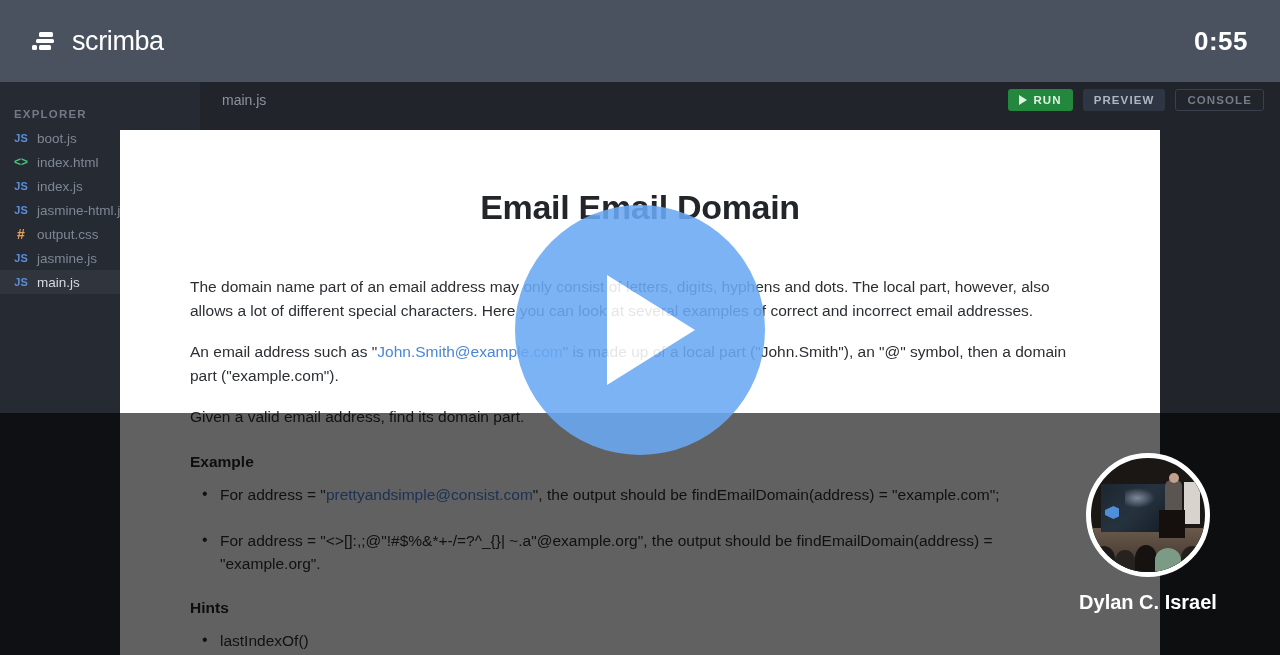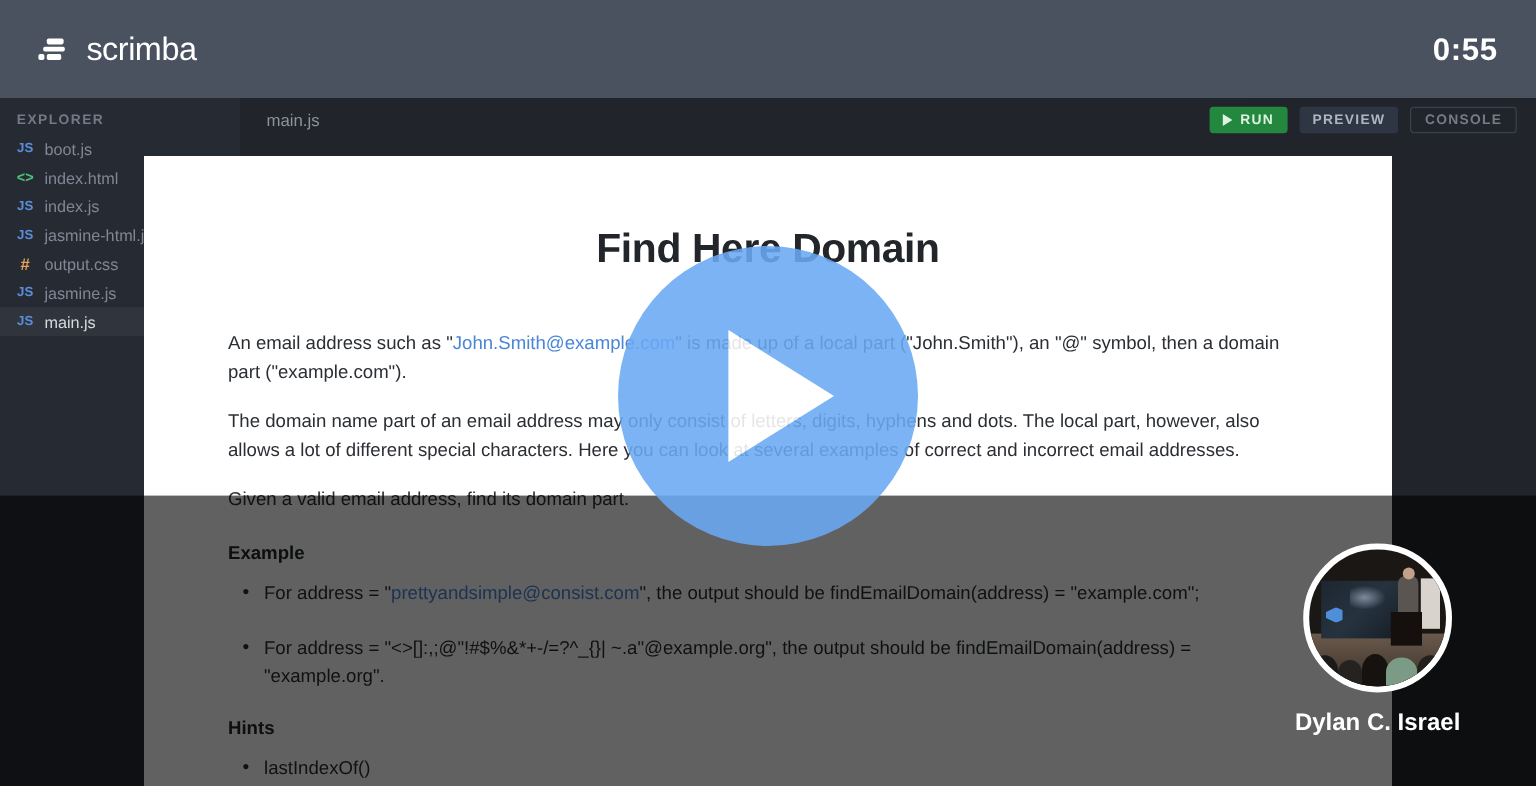--- a/index.html
+++ b/index.html
@@ -34,21 +34,21 @@
   
   .ide { position:absolute; left:0; top:82px; width:1280px; height:573px; background:#21252b; }
 
   
   .sidebar {
     position:absolute; left:0; top:0; width:200px; height:573px;
     background:#262b33;
   }
   .section-label {
     color:#727a87; font-size:11.5px; font-weight:700; letter-spacing:1.2px;
-    padding:12px 14px 6px 14px;
+    padding:26px 14px 6px 14px;
   }
   .file-row {
     display:flex; align-items:center; gap:9px; height:24px;
     padding:0 14px; cursor:default;
   }
   .file-row.active { background:#2f343d; }
   .file-icon { font-size:11px; font-weight:700; width:14px; text-align:center; }
   .ic-js { color:#5b8dd9; }
   .ic-html { color:#4ec07a; font-size:12px; }
   .ic-css { color:#e6a057; font-size:14px; }
@@ -308,27 +308,27 @@
       </div>
     </div>
     <div class="prev-lower">
       <div class="band"></div>
         <div class="band2"></div>
     </div>
   </div>
 
   <div class="slide">
     <div class="doc">
-      <h1>Find Here Domain</h1>
+      <h1>Email Email Domain</h1>
+
+      <p>The domain name part of an email address may only consist of letters, digits, hyphens and dots. The local part, however, also allows a lot of different special characters. Here you can look at several examples of correct and incorrect email addresses.</p>
 
       <p>
         <span>An email address such as "</span><a href="#">John.Smith@example.com</a><span>" is made up of a local part ("John.Smith"), an "@" symbol, then a domain part ("example.com").</span>
       </p>
-
-      <p>The domain name part of an email address may only consist of letters, digits, hyphens and dots. The local part, however, also allows a lot of different special characters. Here you can look at several examples of correct and incorrect email addresses.</p>
       <p>Given a valid email address, find its domain part.</p>
 
       <h3>Example</h3>
       <ul>
         <li>
           <span>For address = "</span><a href="#">prettyandsimple@consist.com</a><span>", the output should be findEmailDomain(address) = "example.com";</span>
         </li>
         <li>For address = "&lt;&gt;[]:,;@"!#$%&amp;*+-/=?^_{}| ~.a"@example.org", the output should be findEmailDomain(address) = "example.org".</li>
       </ul>
 

